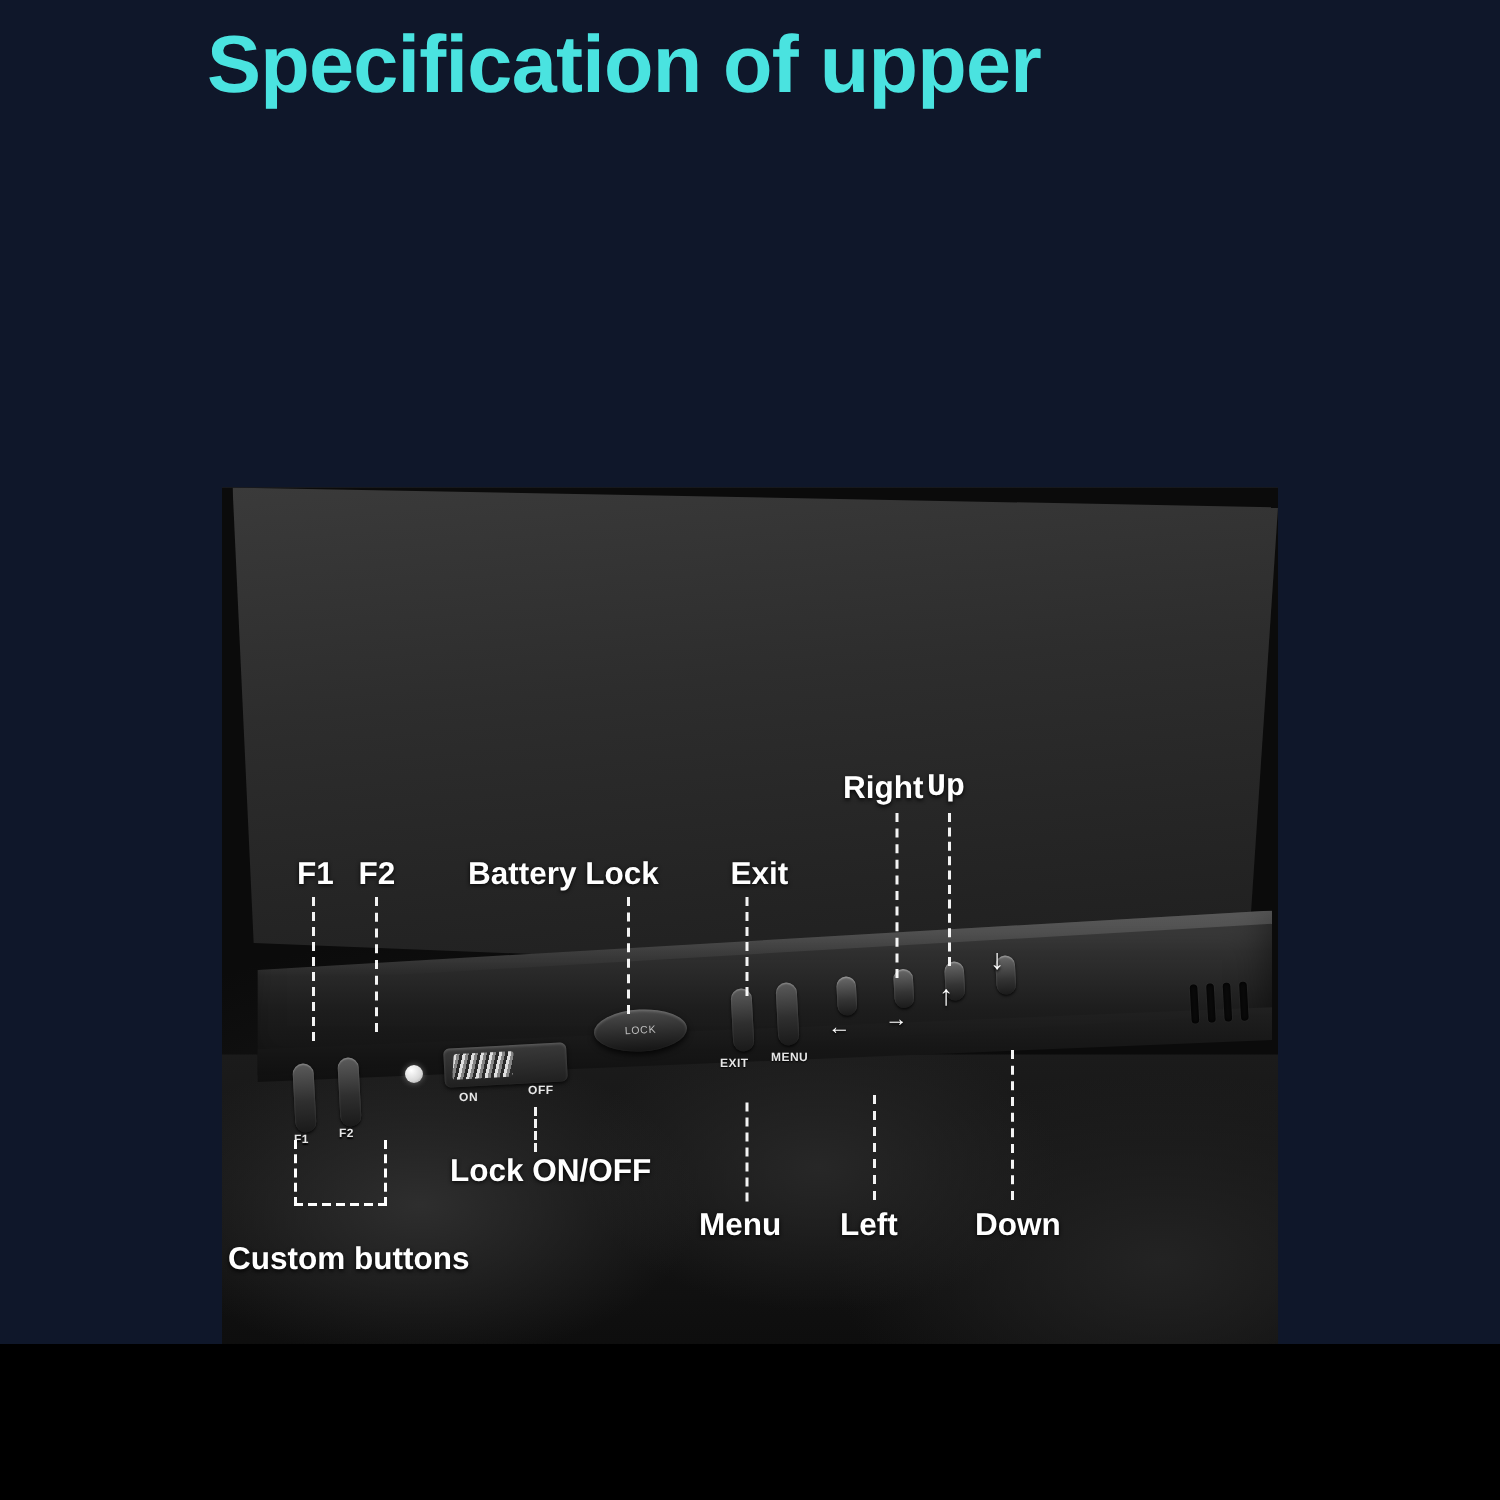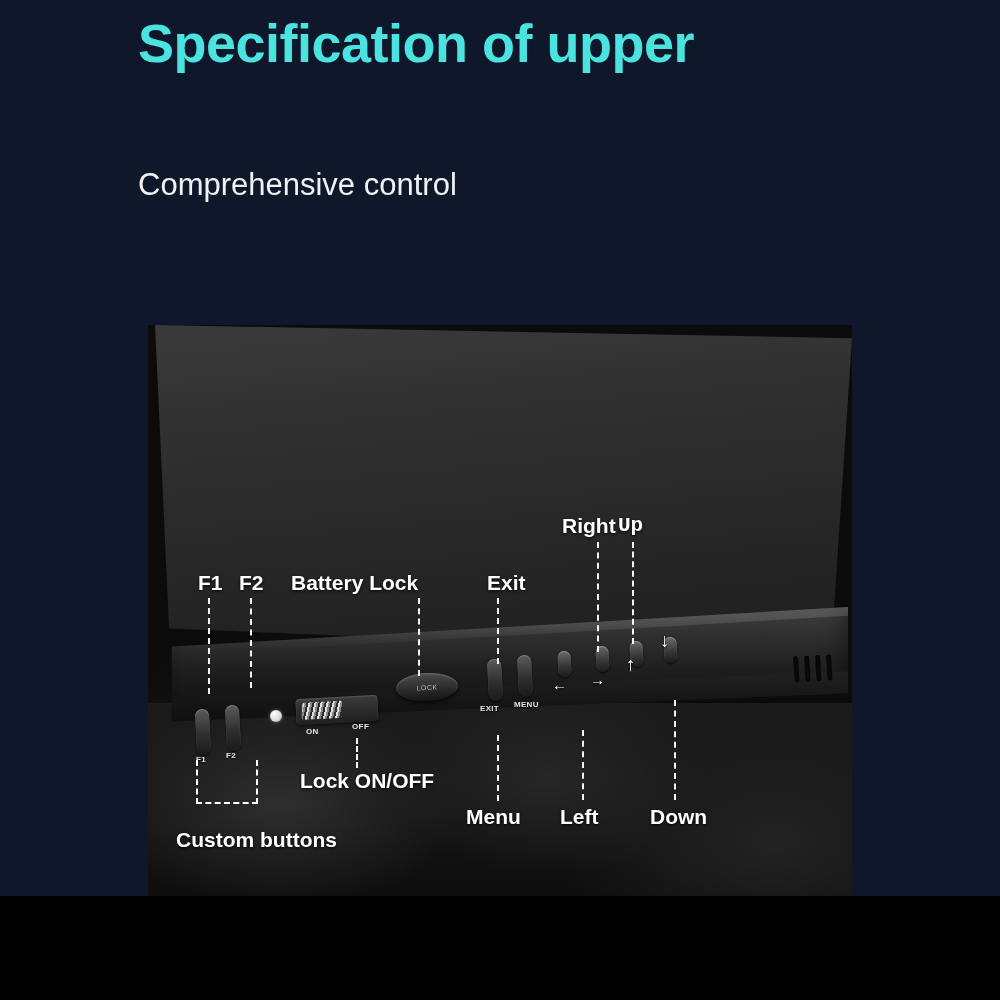--- a/index.html
+++ b/index.html
@@ -236,21 +236,20 @@
 </head>
 <body>
 
 <div id="page">
 
   <div class="headline">
     <div>Specification of upper</div>
   </div>
 
   <div class="subhead">
-    <div>Comprehensive control</div>
   </div>
 
   <div class="photo">
 
     <div class="panel-top"></div>
     <div class="rock"></div>
 
     <div class="device">
       <div class="face"></div>
       <div class="edge"></div>
@@ -297,37 +296,37 @@
     <div class="glyph" style="left:512px; top:306px; font-size:19px;">↓</div>
 
   </div>
 
   <div class="label" style="left:198px; top:571px;">F1</div>
   <div class="lead" style="left:208px; top:598px; height:96px;"></div>
 
   <div class="label" style="left:239px; top:571px;">F2</div>
   <div class="lead" style="left:250px; top:598px; height:90px;"></div>
 
-  <div class="label" style="left:291px; top:571px;">Battery Lock</div>
+  <div class="label" style="left:312px; top:571px;">Battery Lock</div>
   <div class="lead" style="left:418px; top:598px; height:78px;"></div>
 
   <div class="label" style="left:487px; top:571px;">Exit</div>
   <div class="lead" style="left:497px; top:598px; height:66px;"></div>
 
   <div class="label" style="left:540px; top:514px;margin-left:22px;">Right</div>
   <div class="lead" style="left:597px; top:542px; height:110px;"></div>
 
   <div class="label" style="left:618px; top:514px;font-family:Liberation Mono, monospace;">Up</div>
   <div class="lead" style="left:632px; top:542px; height:102px;"></div>
 
   <div class="label" style="left:300px; top:769px;">Lock ON/OFF</div>
   <div class="lead" style="left:356px; top:738px; height:30px;"></div>
 
   <div class="bracket" style="left:196px; top:760px; width:58px; height:42px;"></div>
-  <div class="label" style="left:152px; top:828px;margin-left:24px;">Custom buttons</div>
+  <div class="label" style="left:152px; top:828px;">Custom buttons</div>
 
   <div class="label" style="left:466px; top:805px;">Menu</div>
   <div class="lead" style="left:497px; top:735px; height:66px;"></div>
 
   <div class="label" style="left:560px; top:805px;">Left</div>
   <div class="lead" style="left:582px; top:730px; height:70px;"></div>
 
   <div class="label" style="left:650px; top:805px;">Down</div>
   <div class="lead" style="left:674px; top:700px; height:100px;"></div>
 

